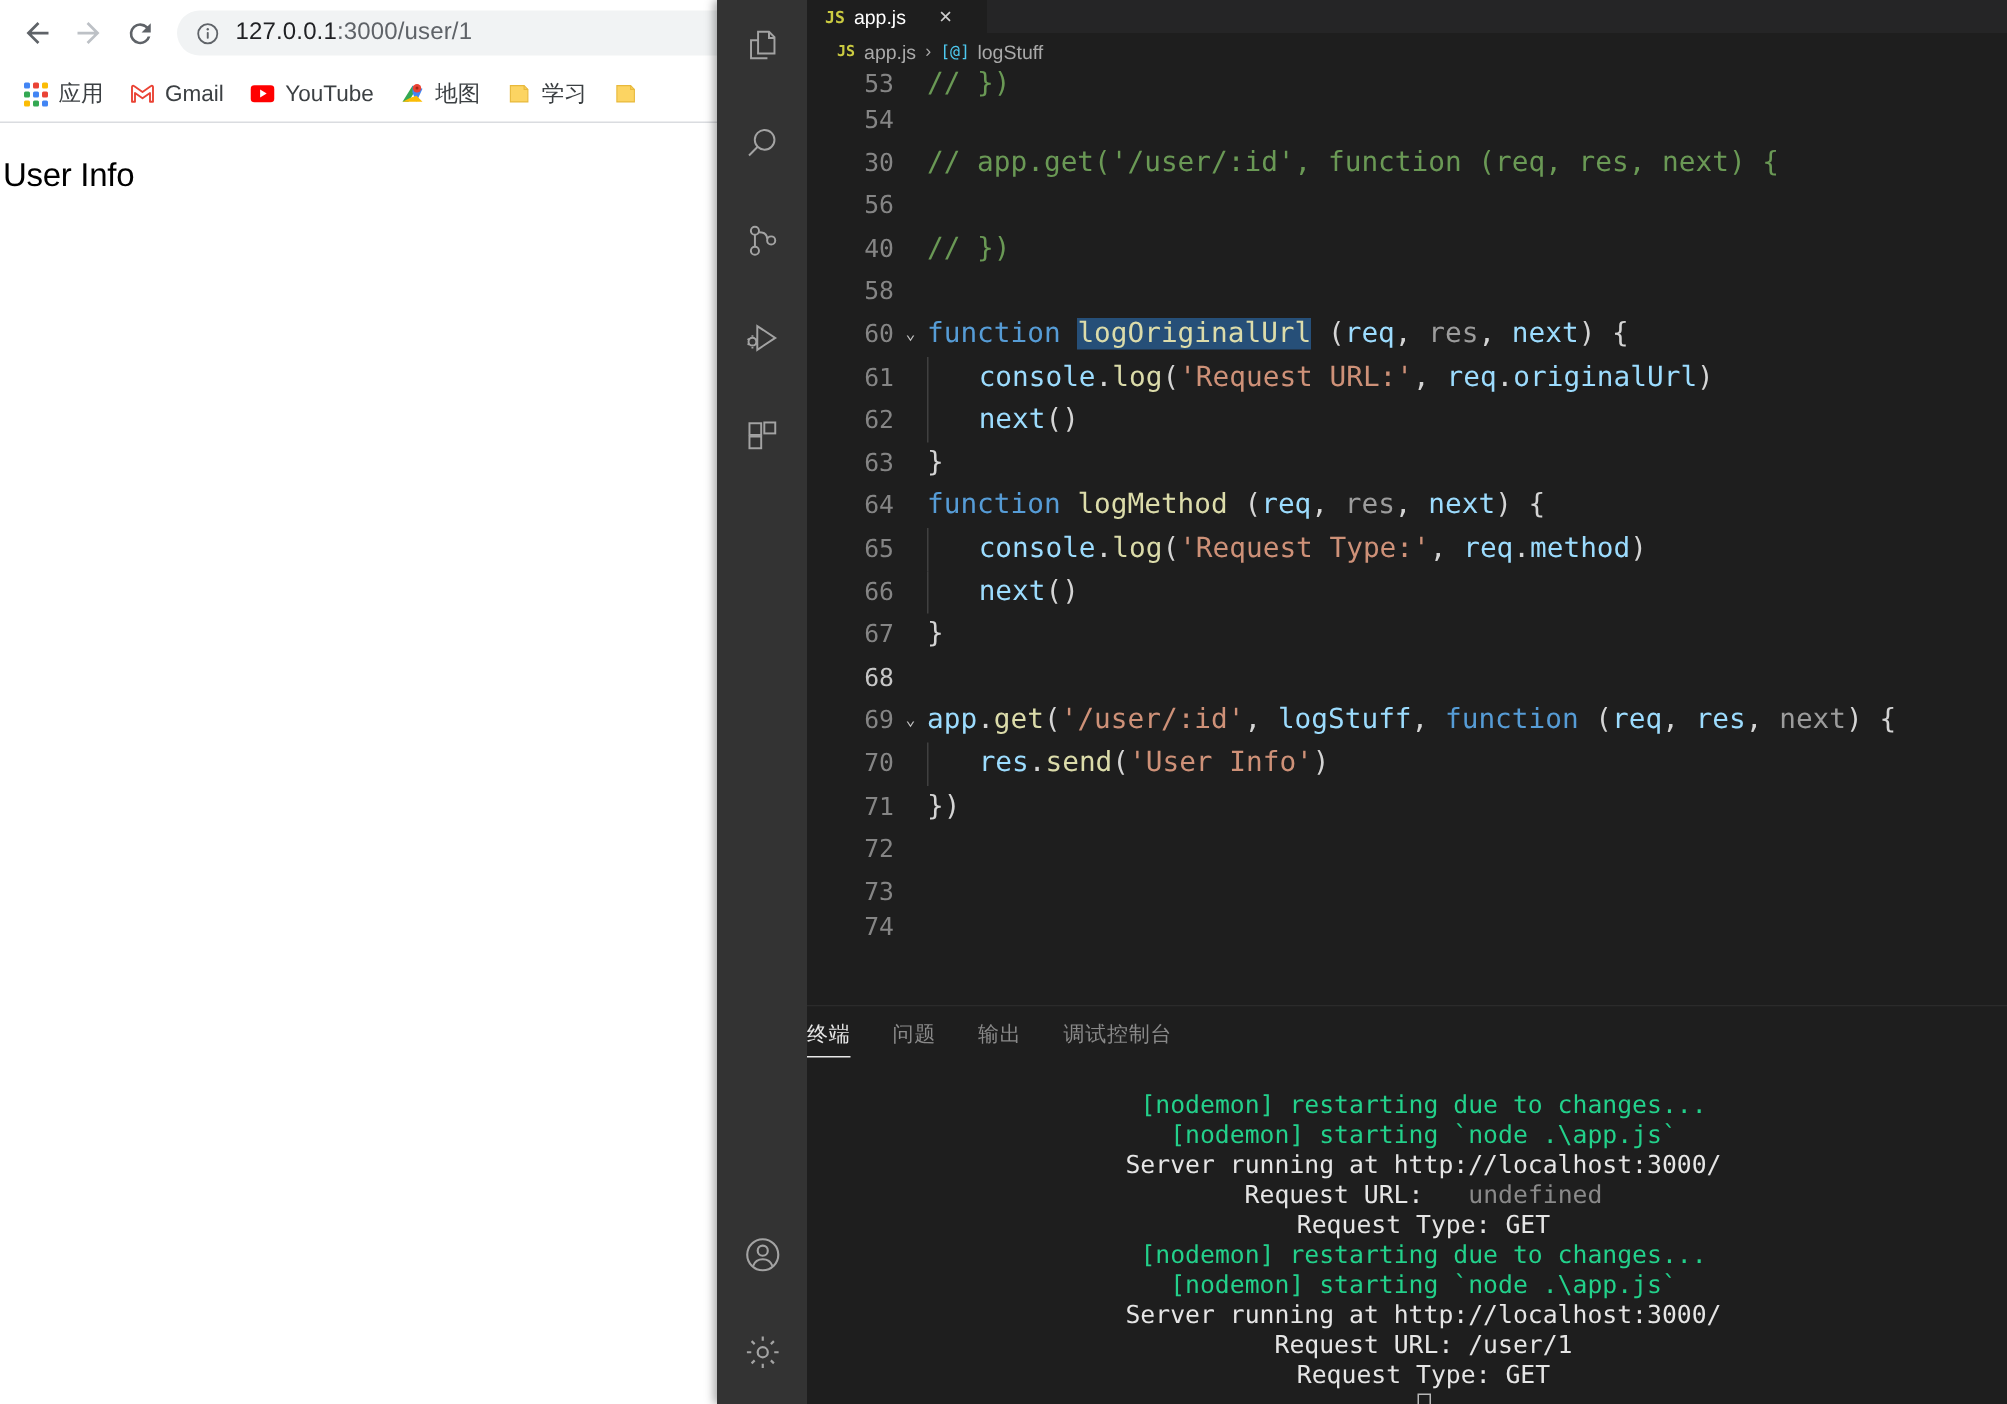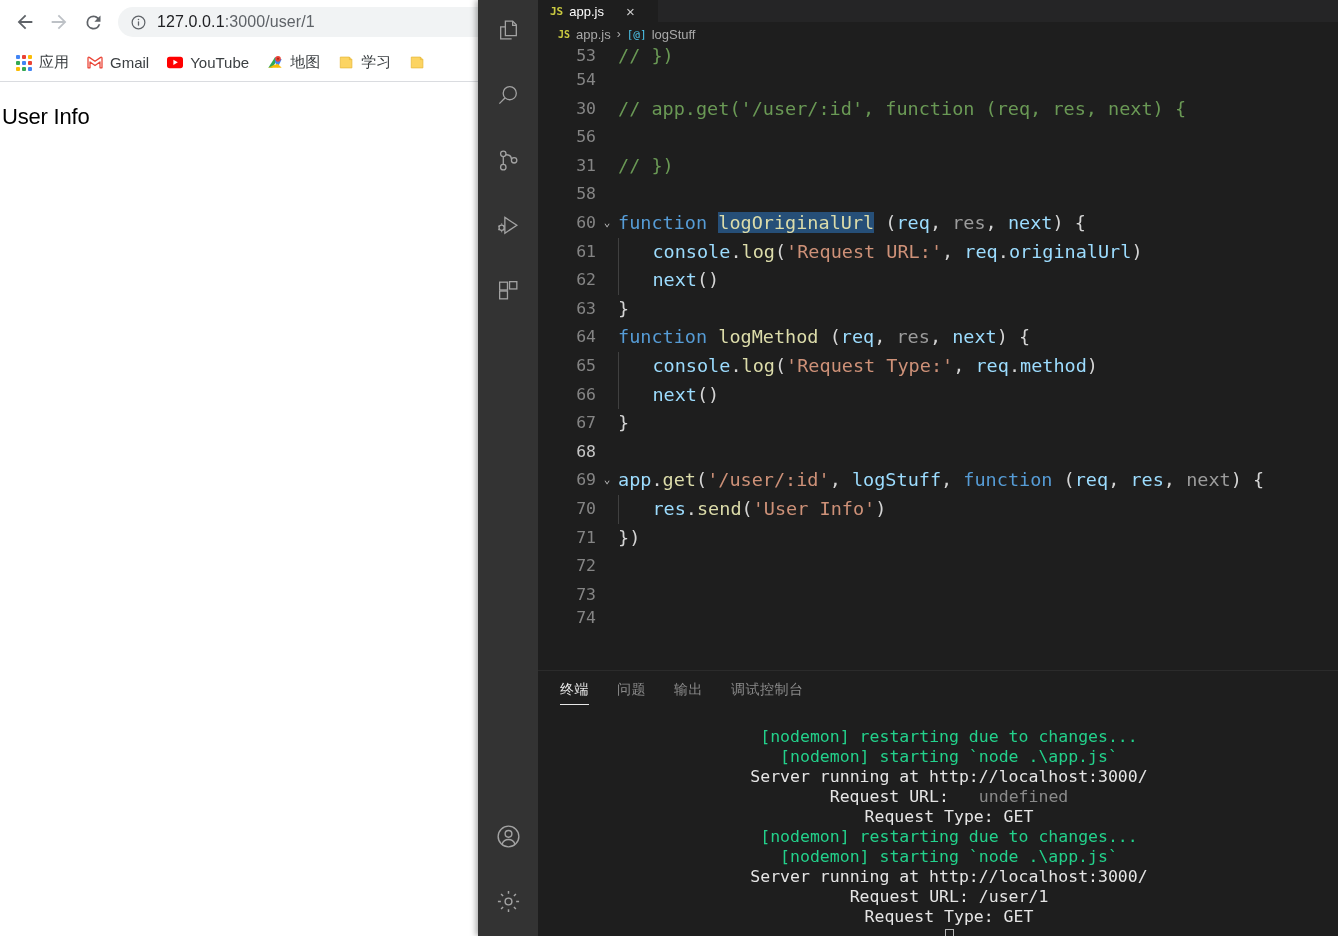--- a/index.html
+++ b/index.html
@@ -211,21 +211,20 @@
   .panel {
     flex: 0 0 auto;
     height: 266px;
     background: #1e1e1e;
     border-top: 1px solid #2b2b2b;
     display: flex; flex-direction: column;
   }
   .panel-tabs {
     height: 38px; flex: 0 0 38px;
     display: flex; 
-    padding-left: 22px;
     background: #1e1e1e;
   }
   .ptab {
     font-size: 14px;
     color: #8a8a8a;
     font-family: "Liberation Sans", sans-serif;
     margin-right: 28px;
     height: 38px;
     display: flex; align-items: center;
     position: relative;
@@ -476,21 +475,21 @@
           <span class="fold"></span>
           <span class="codetxt"><span class="t-com">// app.get('/user/:id', function (req, res, next) {</span></span>
         </div>
 
         <div class="code-line">
           <span class="ln">56</span>
           <span class="fold"></span>
         </div>
 
         <div class="code-line">
-          <span class="ln">31</span>
+          <span class="ln">40</span>
           <span class="fold"></span>
           <span class="codetxt"><span class="t-com">// })</span></span>
         </div>
 
         <div class="code-line">
           <span class="ln">58</span>
           <span class="fold"></span>
           <span class="codetxt"></span>
         </div>
 

